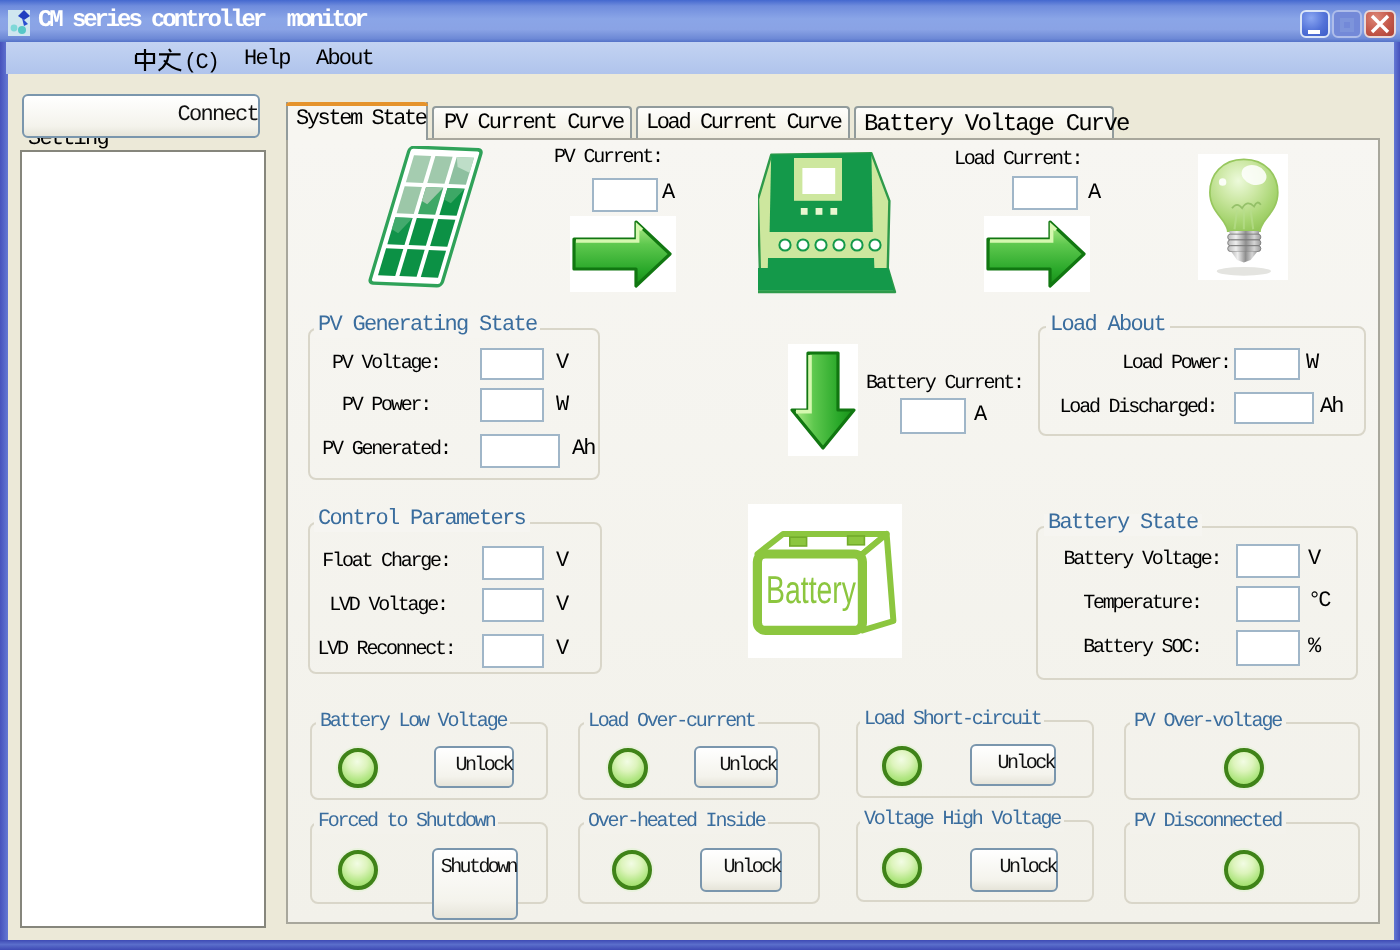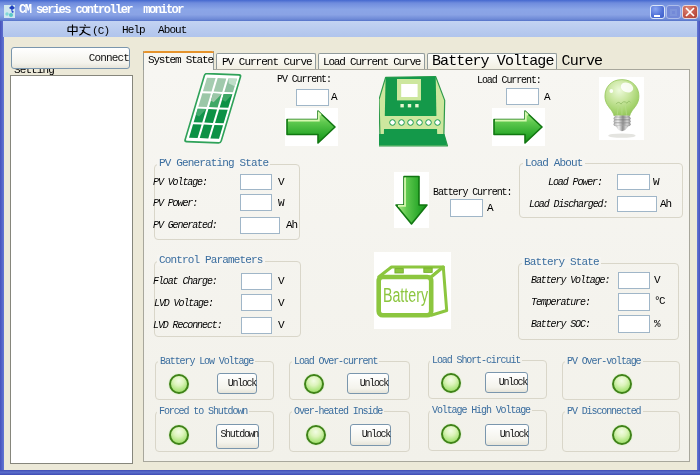--- a/index.html
+++ b/index.html
@@ -1,18 +1,18 @@
 <!DOCTYPE html>
 <html><head><meta charset="utf-8"><style>
 *{margin:0;padding:0;box-sizing:border-box;}
 html,body{width:700px;height:475px;overflow:hidden;}
 body{position:relative;font-family:"Liberation Mono",monospace;background:#ece9d8;}
 .abs{position:absolute;}
 .lbl{position:absolute;font-size:10px;letter-spacing:-1.1px;color:#000;white-space:nowrap;line-height:10px;}
-.rlbl{text-align:left;font-style:italic;}
+.rlbl{text-align:center;}
 .unit{position:absolute;font-size:11px;letter-spacing:-1px;color:#000;white-space:nowrap;line-height:11px;}
 .inp{position:absolute;background:#fff;border:1px solid #a0b6c8;}
 .grp{position:absolute;border:1px solid #d9d6c9;border-radius:4px;}
 .gtitle{position:absolute;font-size:11px;letter-spacing:-0.85px;color:#3a6d9e;background:#f6f5f1;line-height:11px;white-space:nowrap;padding:0 2px;}
 .sm{font-size:10px;letter-spacing:-1.1px;line-height:10px;background:#f3f2ec;}
 .btn{position:absolute;border:1px solid #7a96ad;border-radius:3px;background:linear-gradient(#ffffff,#f4f3ec 75%,#e6e4d9);font-size:10px;letter-spacing:-1.3px;color:#111;text-align:right;font-family:"Liberation Mono",monospace;}
 .led{position:absolute;width:20px;height:20px;border-radius:50%;border:2px solid #3f8318;background:radial-gradient(circle at 48% 30%,#f2fce4 0%,#ddf4bc 35%,#b4e786 65%,#8ed854 100%);box-shadow:0 0 0 1px #e8f2dc;}
 </style></head>
 <body>
 
@@ -60,21 +60,21 @@
 <div class="abs" style="left:216px;top:53px;width:100px;height:17px;background:linear-gradient(#fefefc,#f1eee0);border:1px solid #919b9c;border-bottom:none;border-radius:2px 2px 0 0;"></div>
 <div class="abs" style="left:318px;top:53px;width:107px;height:17px;background:linear-gradient(#fefefc,#f1eee0);border:1px solid #919b9c;border-bottom:none;border-radius:2px 2px 0 0;"></div>
 <div class="abs" style="left:427px;top:53px;width:130px;height:17px;background:linear-gradient(#fefefc,#f1eee0);border:1px solid #919b9c;border-bottom:none;border-radius:2px 2px 0 0;"></div>
 
 <div class="abs" style="left:143px;top:69px;width:547px;height:393px;background:linear-gradient(#f7f6f2,#f2f1ea);border:1px solid #a8a79c;"></div>
 <div class="abs" style="left:143px;top:51px;width:71px;height:19px;background:#f7f6f1;border:1px solid #919b9c;border-bottom:none;border-top:none;"></div>
 <div class="abs" style="left:143px;top:51px;width:71px;height:2px;background:#e5932c;border-radius:2px 2px 0 0;"></div>
 <div class="abs lbl" style="left:148px;top:55px;font-size:11px;letter-spacing:-1.2px;">System State</div>
 <div class="abs lbl" style="left:222px;top:57px;font-size:11px;letter-spacing:-1px;">PV Current Curve</div>
 <div class="abs lbl" style="left:323px;top:57px;font-size:11px;letter-spacing:-1.2px;">Load Current Curve</div>
-<div class="abs lbl" style="left:432px;top:57px;font-size:15px;letter-spacing:-0.9px;">Battery Voltage Curve</div>
+<div class="abs lbl" style="left:432px;top:57px;font-size:12px;letter-spacing:-0.9px;">Battery Voltage Curve</div>
 
 <svg class="abs" style="left:184px;top:73px;" width="64" height="73" viewBox="0 0 64 73">
 <g transform="matrix(1,0.04,-0.3,1,21,0.5)">
 <rect x="0" y="0" width="36" height="68" rx="2" fill="#fff" stroke="#2fa259" stroke-width="1.7"></rect>
 <rect x="3.2" y="4.0" width="8.6" height="13.5" fill="#a5ccb0"></rect>
 <rect x="13.9" y="4.0" width="8.6" height="13.5" fill="#a0c9ac"></rect>
 <rect x="24.6" y="4.0" width="8.6" height="13.5" fill="#8ec0a0"></rect>
 <rect x="3.2" y="19.5" width="8.6" height="13.5" fill="#9cc7a8"></rect>
 <rect x="13.9" y="19.5" width="8.6" height="13.5" fill="#3fa867"></rect>
 <rect x="24.6" y="19.5" width="8.6" height="13.5" fill="#0c9145"></rect>
@@ -245,21 +245,21 @@
 <div class="grp" style="left:428px;top:360px;width:119px;height:39px;"></div>
 <div class="gtitle sm" style="left:430px;top:356px;">Load Short-circuit</div>
 <div class="led" style="left:441px;top:373px;"></div>
 <div class="btn" style="left:485px;top:372px;width:43px;height:21px;line-height:19px;">Unlock</div>
 <div class="grp" style="left:562px;top:361px;width:118px;height:39px;"></div>
 <div class="gtitle sm" style="left:565px;top:357px;">PV Over-voltage</div>
 <div class="led" style="left:612px;top:374px;"></div>
 <div class="grp" style="left:155px;top:411px;width:119px;height:41px;"></div>
 <div class="gtitle sm" style="left:157px;top:407px;">Forced to Shutdown</div>
 <div class="led" style="left:169px;top:425px;"></div>
-<div class="btn" style="left:216px;top:424px;width:43px;height:25px;line-height:20px;font-family:Liberation Mono, monospace;">Shutdown</div>
+<div class="btn" style="left:216px;top:424px;width:43px;height:36px;line-height:20px;font-family:Liberation Mono, monospace;">Shutdown</div>
 <div class="grp" style="left:289px;top:411px;width:121px;height:41px;"></div>
 <div class="gtitle sm" style="left:292px;top:407px;">Over-heated Inside</div>
 <div class="led" style="left:306px;top:425px;"></div>
 <div class="btn" style="left:350px;top:424px;width:41px;height:22px;line-height:20px;">Unlock</div>
 <div class="grp" style="left:428px;top:410px;width:119px;height:41px;"></div>
 <div class="gtitle sm" style="left:430px;top:406px;">Voltage High Voltage</div>
 <div class="led" style="left:441px;top:424px;"></div>
 <div class="btn" style="left:485px;top:424px;width:44px;height:22px;line-height:20px;">Unlock</div>
 <div class="grp" style="left:562px;top:411px;width:118px;height:41px;"></div>
 <div class="gtitle sm" style="left:565px;top:407px;">PV Disconnected</div>

